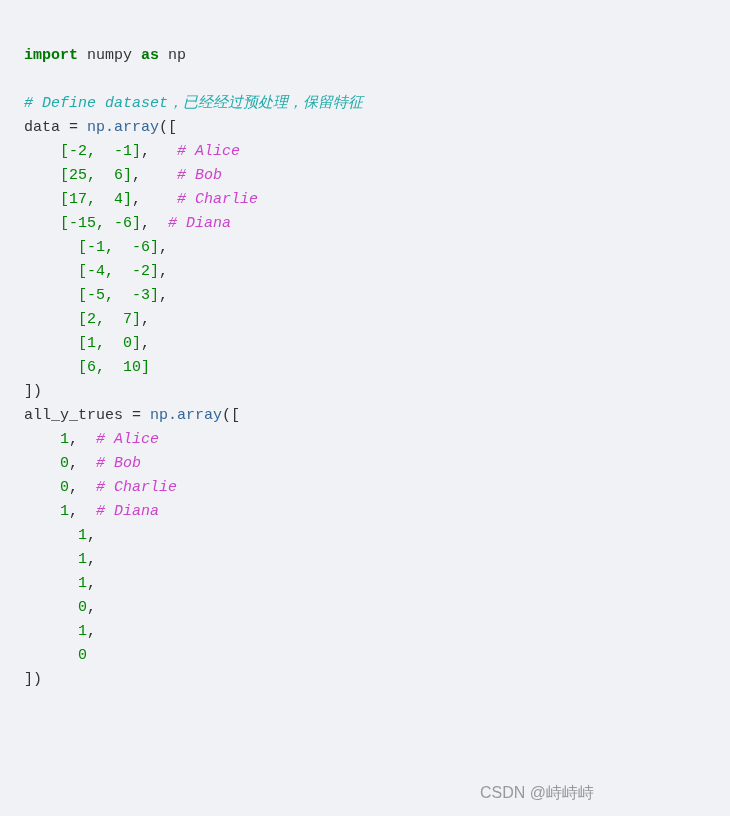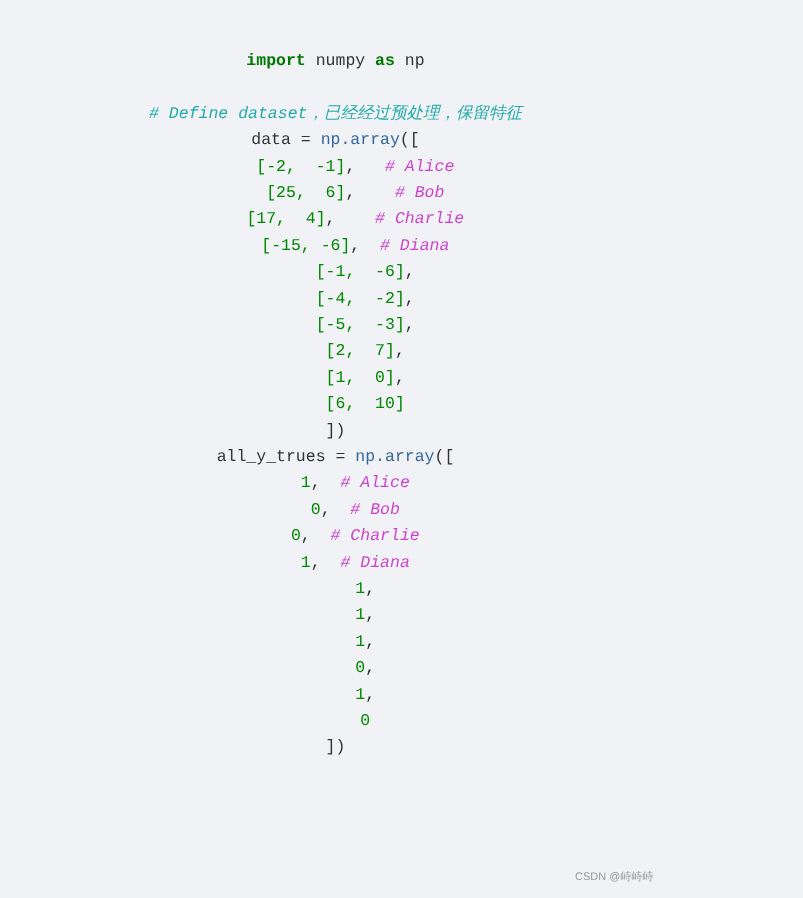--- a/index.html
+++ b/index.html
@@ -14,21 +14,20 @@
       width: 730px;
       min-height: 816px;
     }
 
     .code-container {
       background-color: #f0f2f5;
       padding: 20px 24px;
       width: 610px;
       min-height: 816px;
       position: relative;
-      text-align: center;
     }
 
     .code-block {
       font-size: 15px;
       line-height: 1.6;
       white-space: pre;
     }
 
     .kw { color: #007700; font-weight: bold; }         
     .func { color: #333333; }                           
@@ -36,21 +35,21 @@
     .comment-name { color: #cc44cc; font-style: italic; }                            
     .num { color: #008800; }                            
     .punc { color: #333333; }                          
     .npfunc { color: #336699; }
 
     .watermark {
       position: absolute;
       bottom: 12px;
       right: 16px;
       color: #999999;
-      font-size: 10px;
+      font-size: 16px;
       font-family: Arial, sans-serif;
     }
   </style>
 </head>
 <body>
 
 <div class="code-container">
   <div class="code-block">
 <span><span class="kw">import</span><span class="func"> numpy </span><span class="kw">as</span><span class="func"> np</span></span>
 

